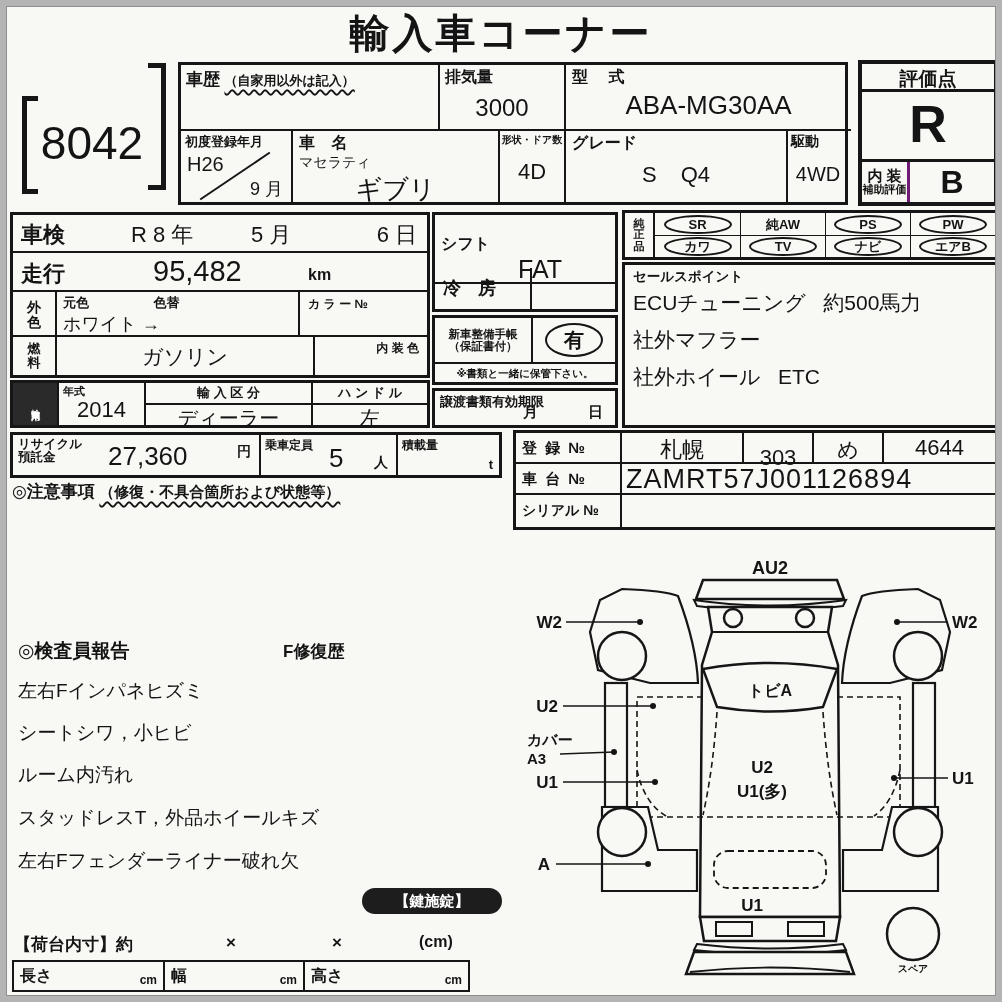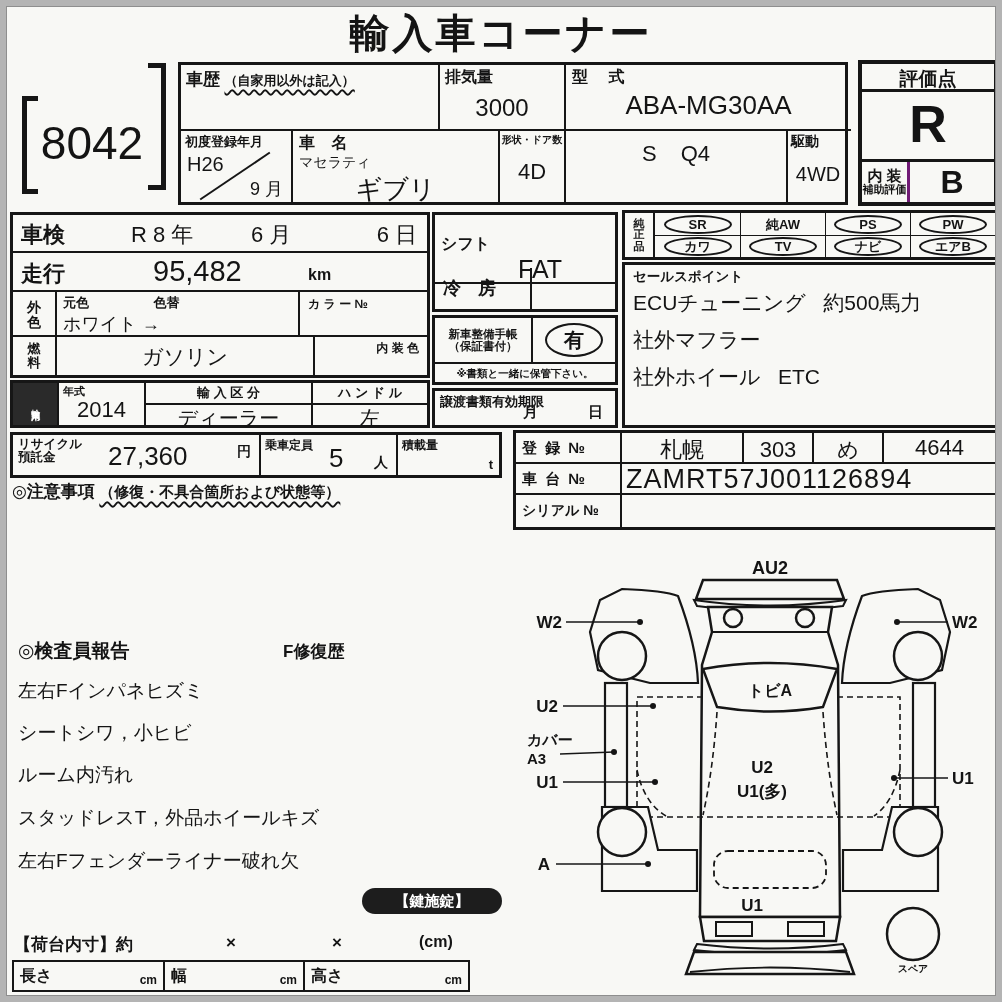--- a/index.html
+++ b/index.html
@@ -54,20 +54,21 @@
     <div class="cell" style="left:112px;top:66px;width:207px;height:74px;border-right:2px solid #161616;padding:2px 6px">
       <span class="lbl" style="font-size:16px;letter-spacing:6px">車 名</span>
       <div style="font-size:14px;margin-top:0">マセラティ</div>
       <div class="ctr" style="font-size:26px">ギブリ</div>
     </div>
     <div class="cell" style="left:319px;top:66px;width:66px;height:74px;border-right:2px solid #161616;padding:2px 1px">
       <div class="lbl ctr" style="font-size:10px">形状・ドア数</div>
       <div class="ctr" style="font-size:22px;margin-top:12px">4D</div>
     </div>
     <div class="cell" style="left:385px;top:66px;width:222px;height:74px;border-right:2px solid #161616;padding:2px 6px">
+      <div class="lbl" style="font-size:16px">グレード</div>
       <div class="ctr" style="font-size:22px;margin-top:8px;word-spacing:18px">S Q4</div>
     </div>
     <div class="cell" style="left:607px;top:66px;width:60px;height:74px;padding:2px 3px">
       <div class="lbl" style="font-size:14px">駆動</div>
       <div class="ctr" style="font-size:20px;margin-top:12px">4WD</div>
     </div>
   </div>
 
   <div class="abs" style="left:858px;top:60px;width:140px;height:146px;border:4px solid #161616">
     <div class="lbl ctr" style="height:28px;border-bottom:3px solid #161616;font-size:19px;padding-top:2px">評価点</div>
@@ -78,21 +79,21 @@
         <span class="lbl" style="font-size:11px">補助評価</span>
       </div>
       <div class="ctr" style="flex:1;font-size:32px;font-weight:bold;line-height:40px">B</div>
     </div>
   </div>
 
   <div class="abs b" style="left:10px;top:212px;width:420px;height:166px">
     <div class="cell" style="left:0;top:0;width:414px;height:38px;border-bottom:2px solid #161616">
       <span class="abs lbl" style="left:8px;top:5px;font-size:22px">車検</span>
       <span class="abs" style="left:118px;top:5px;font-size:22px">R 8 年</span>
-      <span class="abs" style="left:238px;top:5px;font-size:22px">6 月</span>
+      <span class="abs" style="left:238px;top:5px;font-size:22px">5 月</span>
       <span class="abs" style="right:10px;top:5px;font-size:22px">6 日</span>
     </div>
     <div class="cell" style="left:0;top:38px;width:414px;height:39px;border-bottom:2px solid #161616">
       <span class="abs lbl" style="left:8px;top:6px;font-size:22px">走行</span>
       <span class="abs" style="left:140px;top:2px;font-size:29px">95,482</span>
       <span class="abs" style="left:295px;top:13px;font-size:16px;font-weight:bold">km</span>
     </div>
     <div class="cell" style="left:0;top:77px;width:414px;height:45px;border-bottom:2px solid #161616">
       <div class="vstack" style="position:absolute;left:0;top:0;width:44px;height:45px;border-right:2px solid #161616">
         <span class="lbl" style="font-size:14px">外</span>
@@ -222,21 +223,21 @@
 
   <div class="abs" style="left:12px;top:480px">
     <span class="lbl" style="font-size:17px">◎注意事項</span>
     <span class="lbl wavy" style="font-size:15px">（修復・不具合箇所および状態等）</span>
   </div>
 
   <div class="abs b" style="left:513px;top:430px;width:485px;height:100px">
     <div class="cell" style="left:0;top:0;width:479px;height:31px;border-bottom:2px solid #161616;display:flex">
       <div class="lbl" style="width:106px;border-right:2px solid #161616;font-size:15px;padding:6px 6px;letter-spacing:2px">登 録 №</div>
       <div class="ctr" style="width:122px;border-right:2px solid #161616;font-size:22px;padding-top:2px">札幌</div>
-      <div class="ctr" style="width:70px;border-right:2px solid #161616;font-size:22px;padding-top:4px">303</div>
+      <div class="ctr" style="width:70px;border-right:2px solid #161616;font-size:22px;padding-top:12px">303</div>
       <div class="ctr" style="width:70px;border-right:2px solid #161616;font-size:21px;padding-top:3px">め</div>
       <div class="ctr" style="flex:1;font-size:22px;padding-top:2px">4644</div>
     </div>
     <div class="cell" style="left:0;top:31px;width:479px;height:31px;border-bottom:2px solid #161616;display:flex">
       <div class="lbl" style="width:106px;border-right:2px solid #161616;font-size:15px;padding:6px 6px;letter-spacing:2px">車 台 №</div>
       <div style="flex:1;font-size:27px;padding:0 4px;letter-spacing:1px">ZAMRT57J001126894</div>
     </div>
     <div class="cell" style="left:0;top:62px;width:479px;height:32px;display:flex">
       <div class="lbl" style="width:106px;border-right:2px solid #161616;font-size:14px;padding:7px 6px">シリアル №</div>
       <div style="flex:1"></div>

